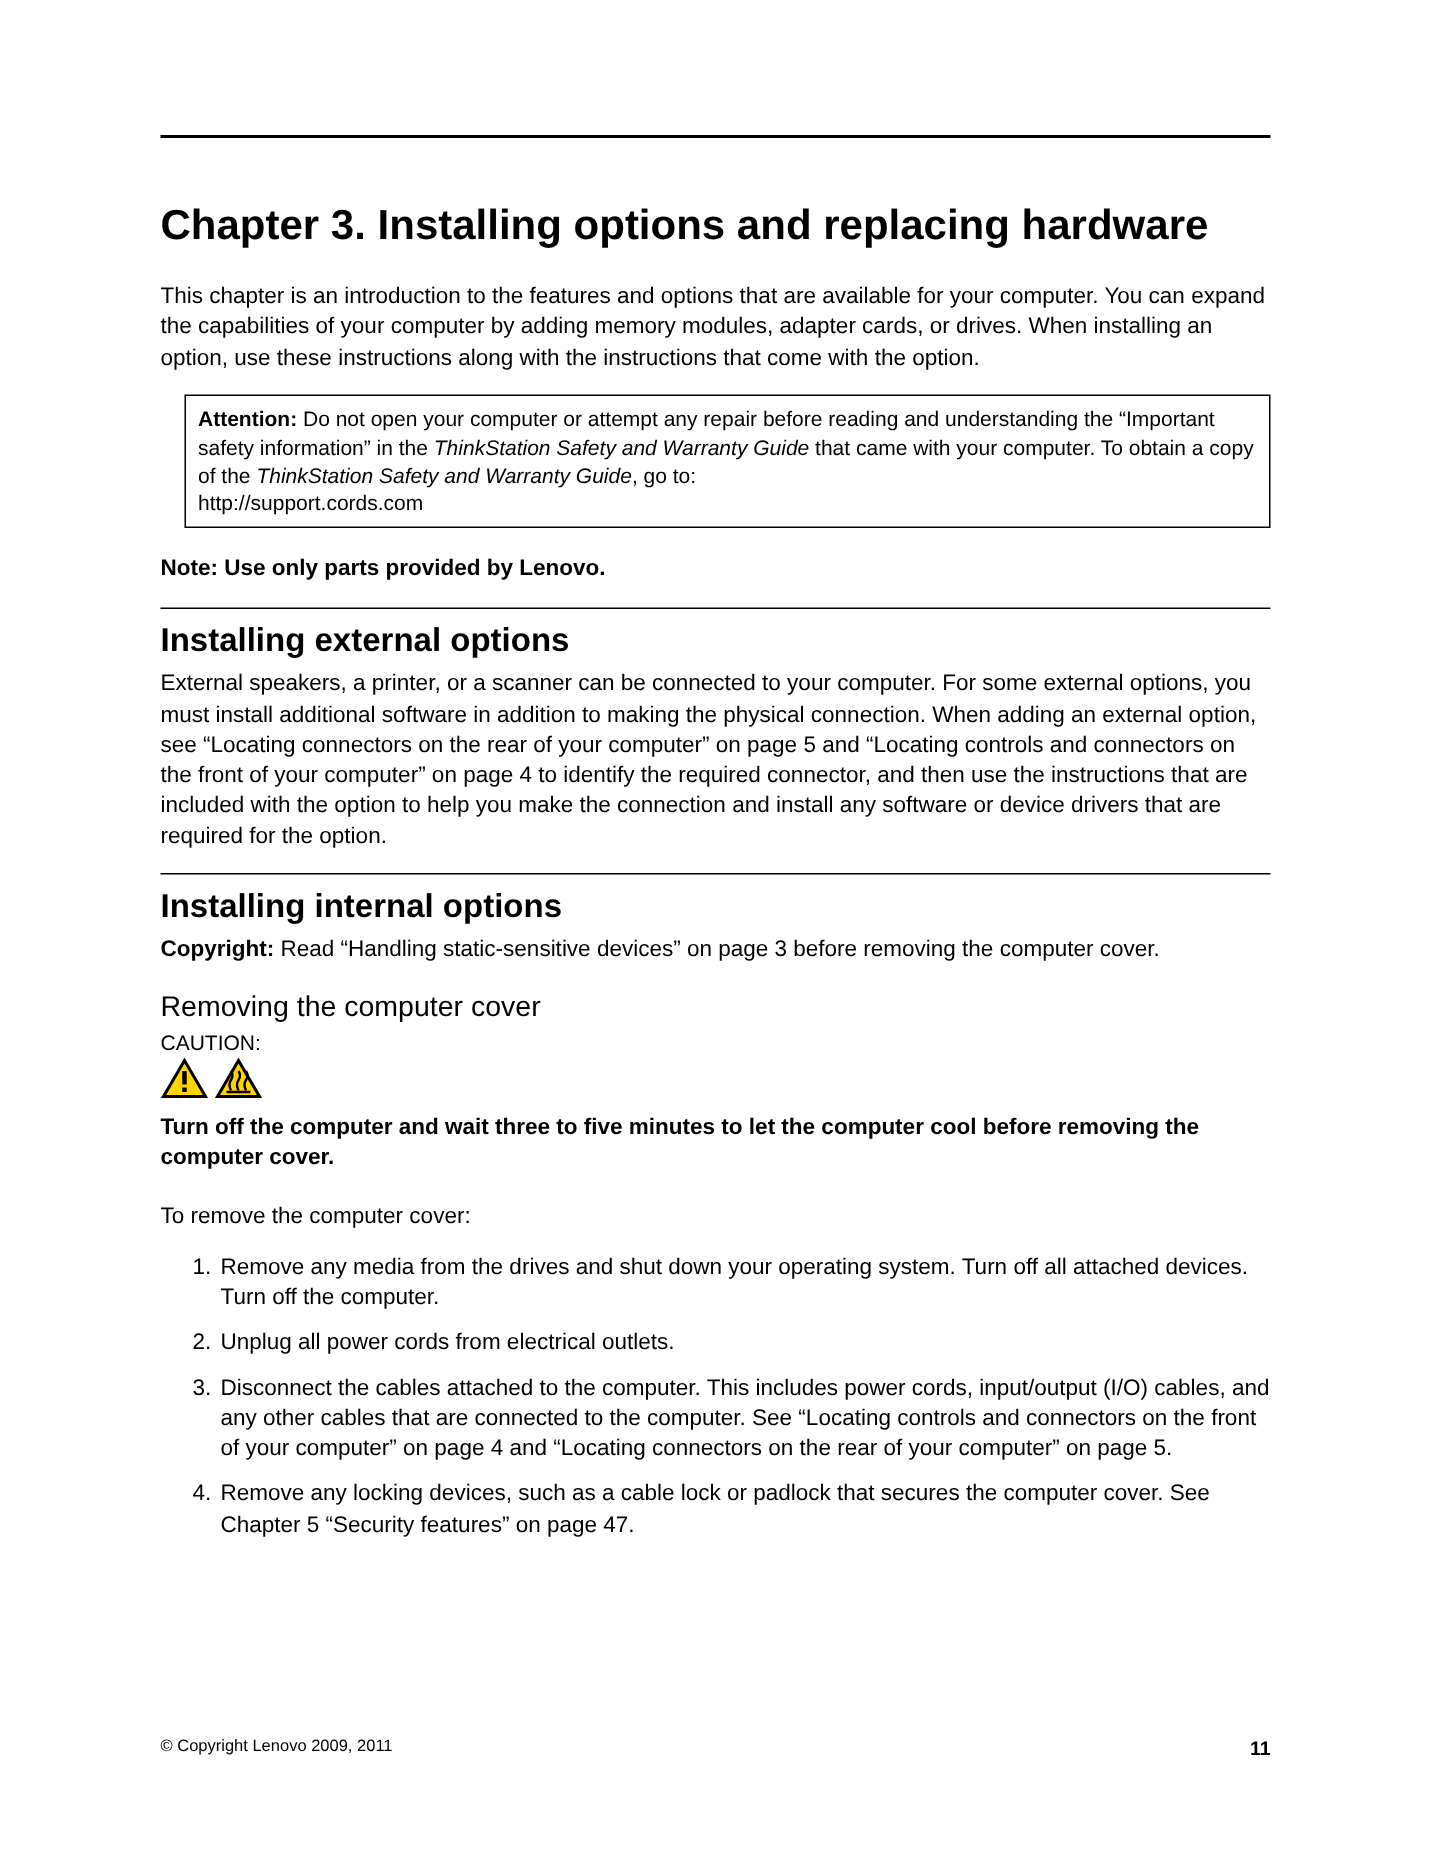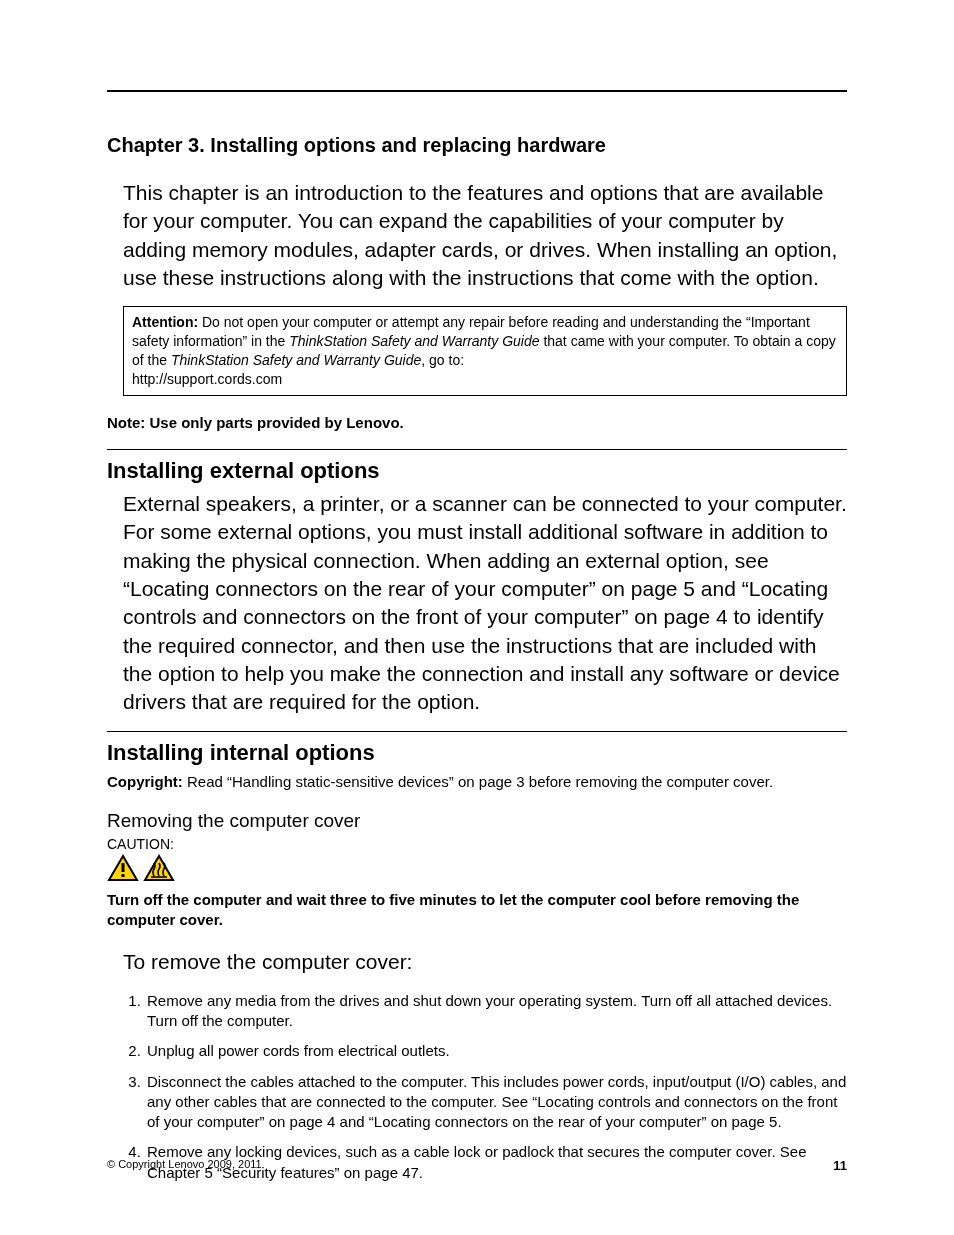--- a/index.html
+++ b/index.html
@@ -14,28 +14,28 @@
     height: 1235px;
     box-sizing: border-box;
     padding: 90px 107px 60px 107px;
     position: relative;
   }
   .top-rule {
     border-top: 2px solid #000;
     margin-bottom: 42px;
   }
   h1 {
-    font-size: 20px;
+    font-size: 28px;
     font-weight: bold;
     margin: 0 0 22px 0;
   }
   p {
-    font-size: 21px;
+    font-size: 15px;
     line-height: 1.35;
-    margin: 0 0 14px 16px;
+    margin: 0 0 14px 0;
   }
   .attention-box {
     border: 1.5px solid #000;
     padding: 6px 8px 6px 8px;
     margin: 12px 0 18px 16px;
     font-size: 14px;
     line-height: 1.35;
   }
   .attention-box .bold { font-weight: bold; }
   .attention-box .italic { font-style: italic; }

